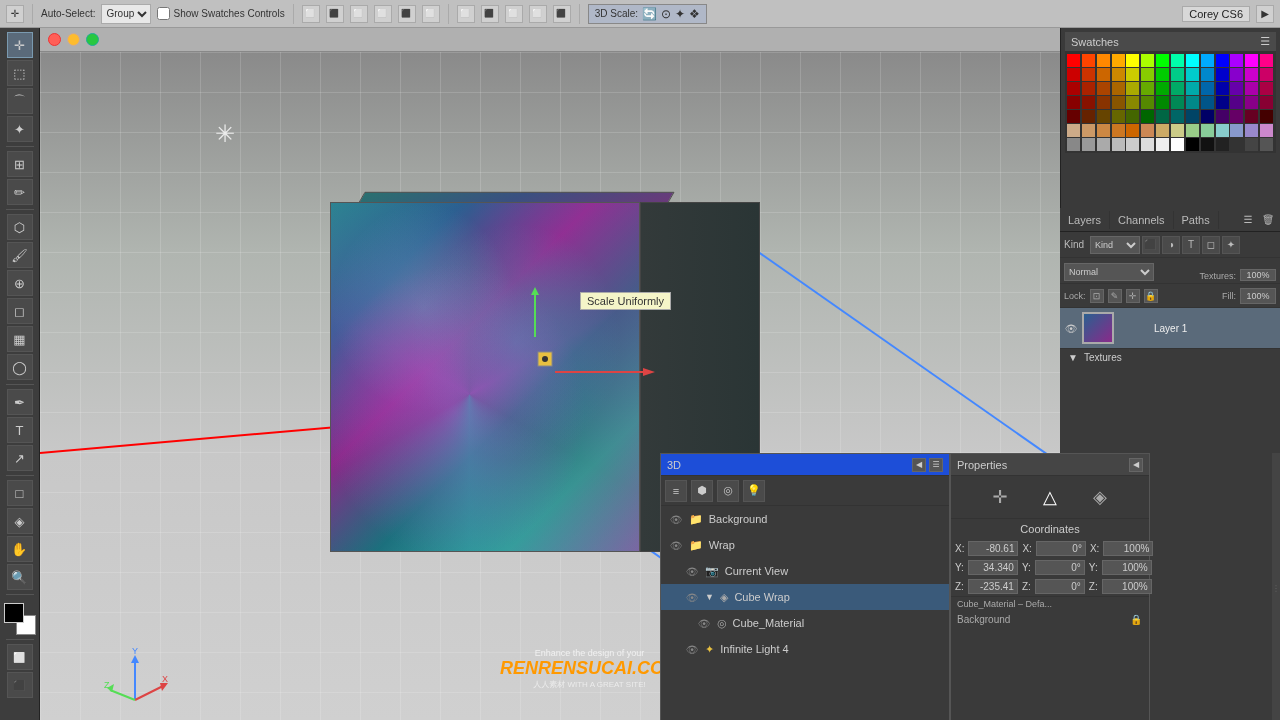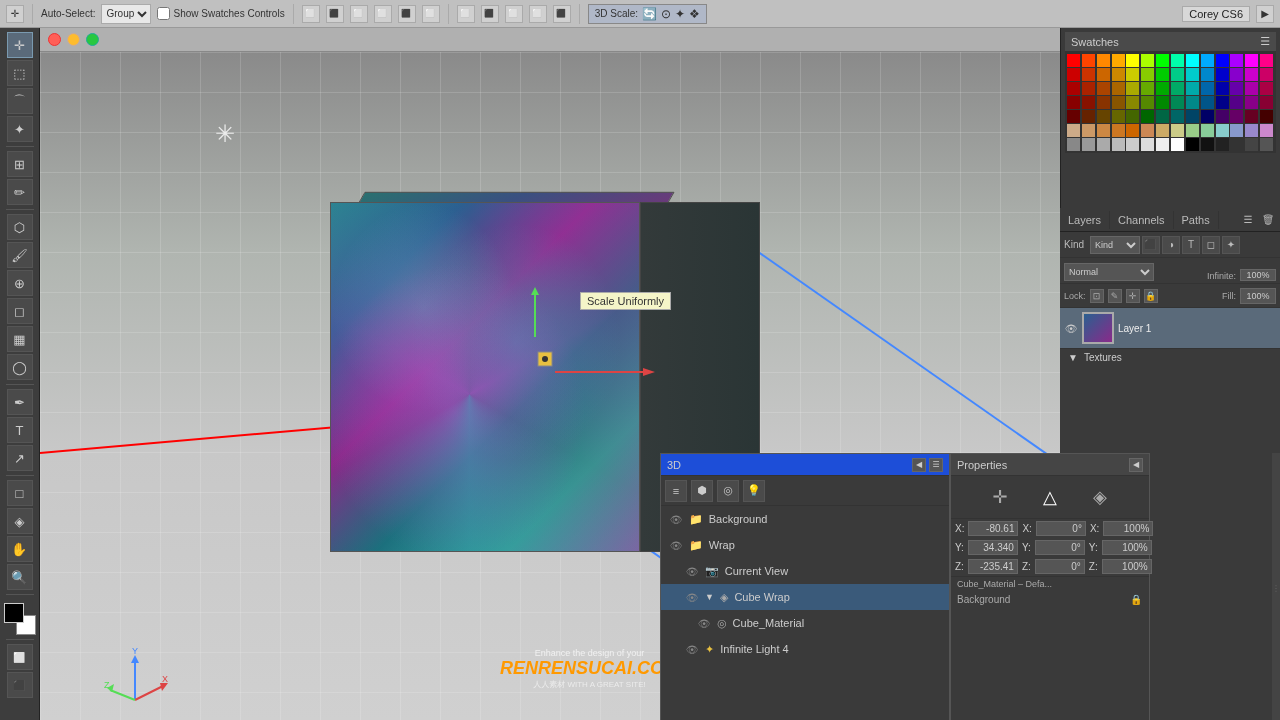--- a/index.html
+++ b/index.html
@@ -465,20 +465,21 @@
     .layer-thumb {
       width: 32px;
       height: 32px;
       background: linear-gradient(135deg, #2a6090, #8a2a8a);
       border: 2px solid #aaa;
       flex-shrink: 0;
     }
     .layer-name {
       font-size: 10px;
       color: #eee;
+      margin-left: 36px;
     }
     .layer-eye {
       width: 14px;
       height: 14px;
       display: flex;
       align-items: center;
       justify-content: center;
       font-size: 10px;
     }
     .textures-row {
@@ -994,21 +995,21 @@
       <div class="lp-icon">◑</div>
       <div class="lp-icon">T</div>
       <div class="lp-icon">◻</div>
       <div class="lp-icon">✦</div>
     </div>
 
     <div class="blend-row">
       <select class="blend-select">
         <option>Normal</option>
       </select>
-      <span class="opacity-label">Infinite:</span>
+      <span class="opacity-label">Textures:</span>
       <input type="text" class="opacity-value" value="100%" style="">
     </div>
 
     <div class="lock-row">
       <span>Lock:</span>
       <div class="lock-icon">⊡</div>
       <div class="lock-icon">✎</div>
       <div class="lock-icon">✛</div>
       <div class="lock-icon">🔒</div>
       <div class="fill-row">
@@ -1085,20 +1086,21 @@
       <div style="width:14px;height:14px;background:#555;border:1px solid #666;display:flex;align-items:center;justify-content:center;font-size:8px;color:#ccc;cursor:pointer;">◀</div>
     </div>
   </div>
 
   <div class="props-icon-row">
     <div class="props-big-icon">✛</div>
     <div class="props-big-icon active">△</div>
     <div class="props-big-icon">◈</div>
   </div>
 
+  <div class="coords-title">Coordinates</div>
 
   <div class="coords-row">
     <span class="coord-label">X:</span>
     <input type="text" class="coord-val" value="-80.61" style="">
     <span class="coord-label">X:</span>
     <input type="text" class="coord-val" value="0°" style="">
     <span class="coord-label">X:</span>
     <input type="text" class="coord-val" value="100%" style="">
   </div>
   <div class="coords-row">

